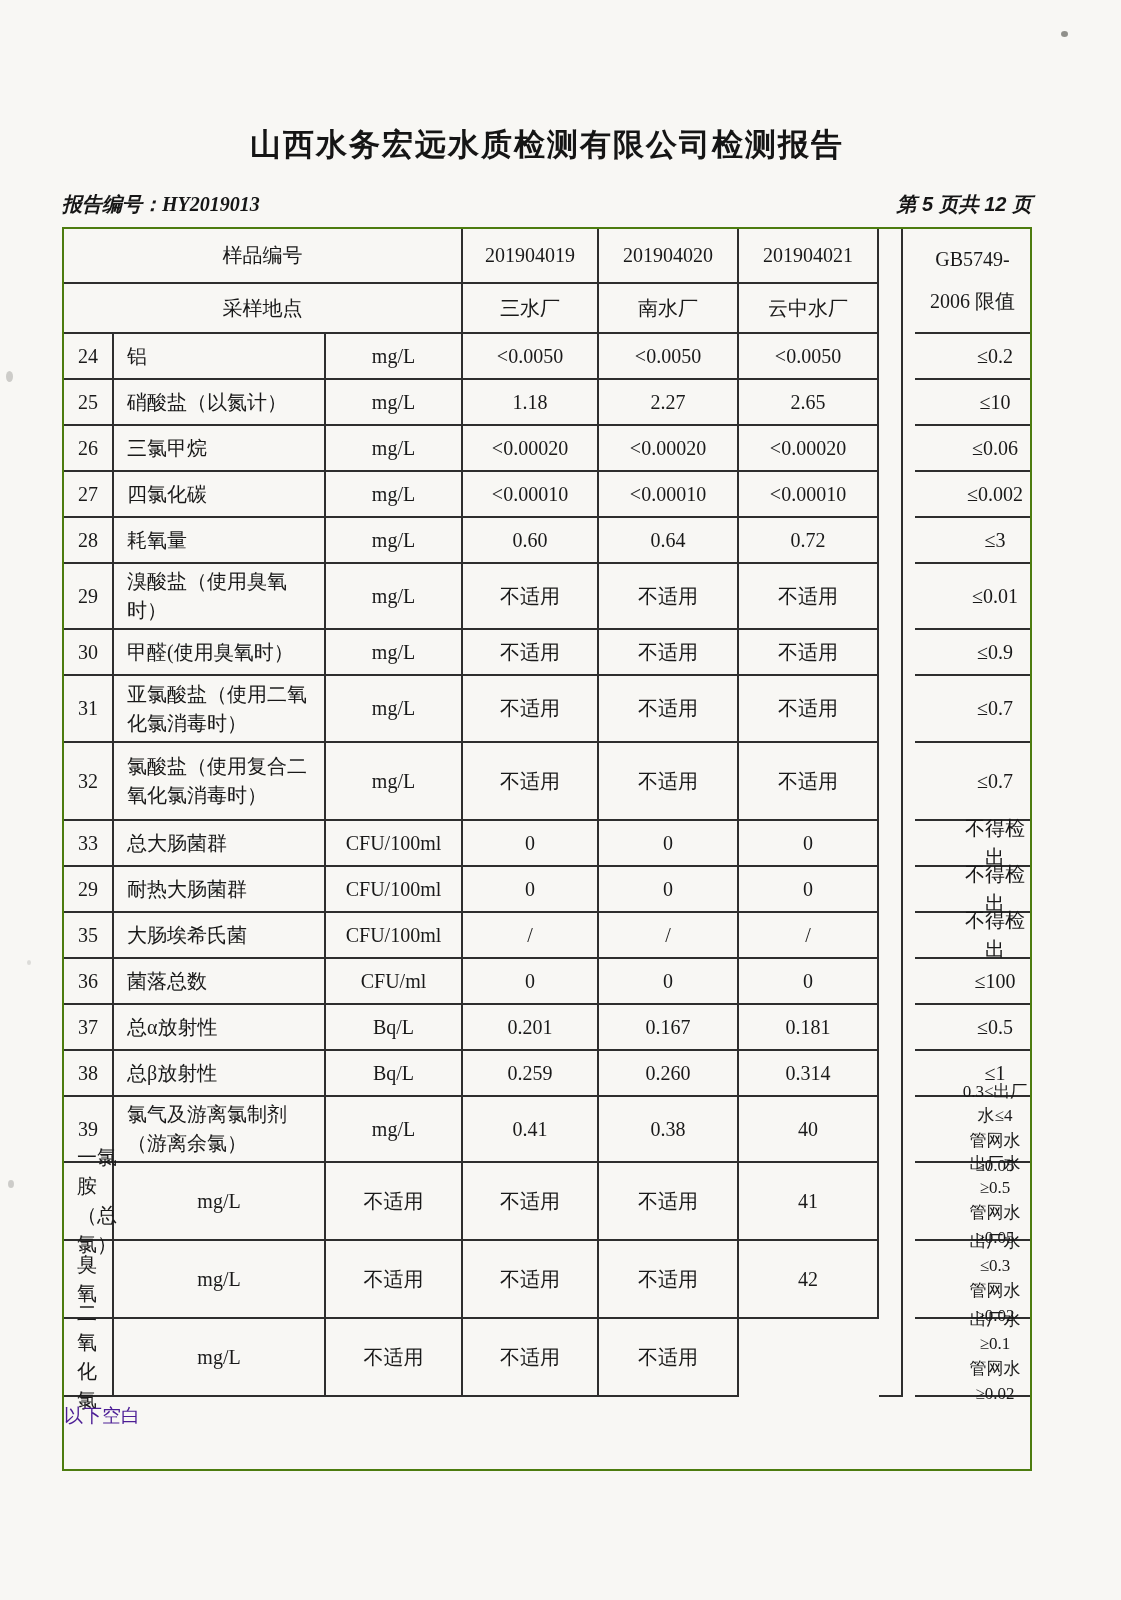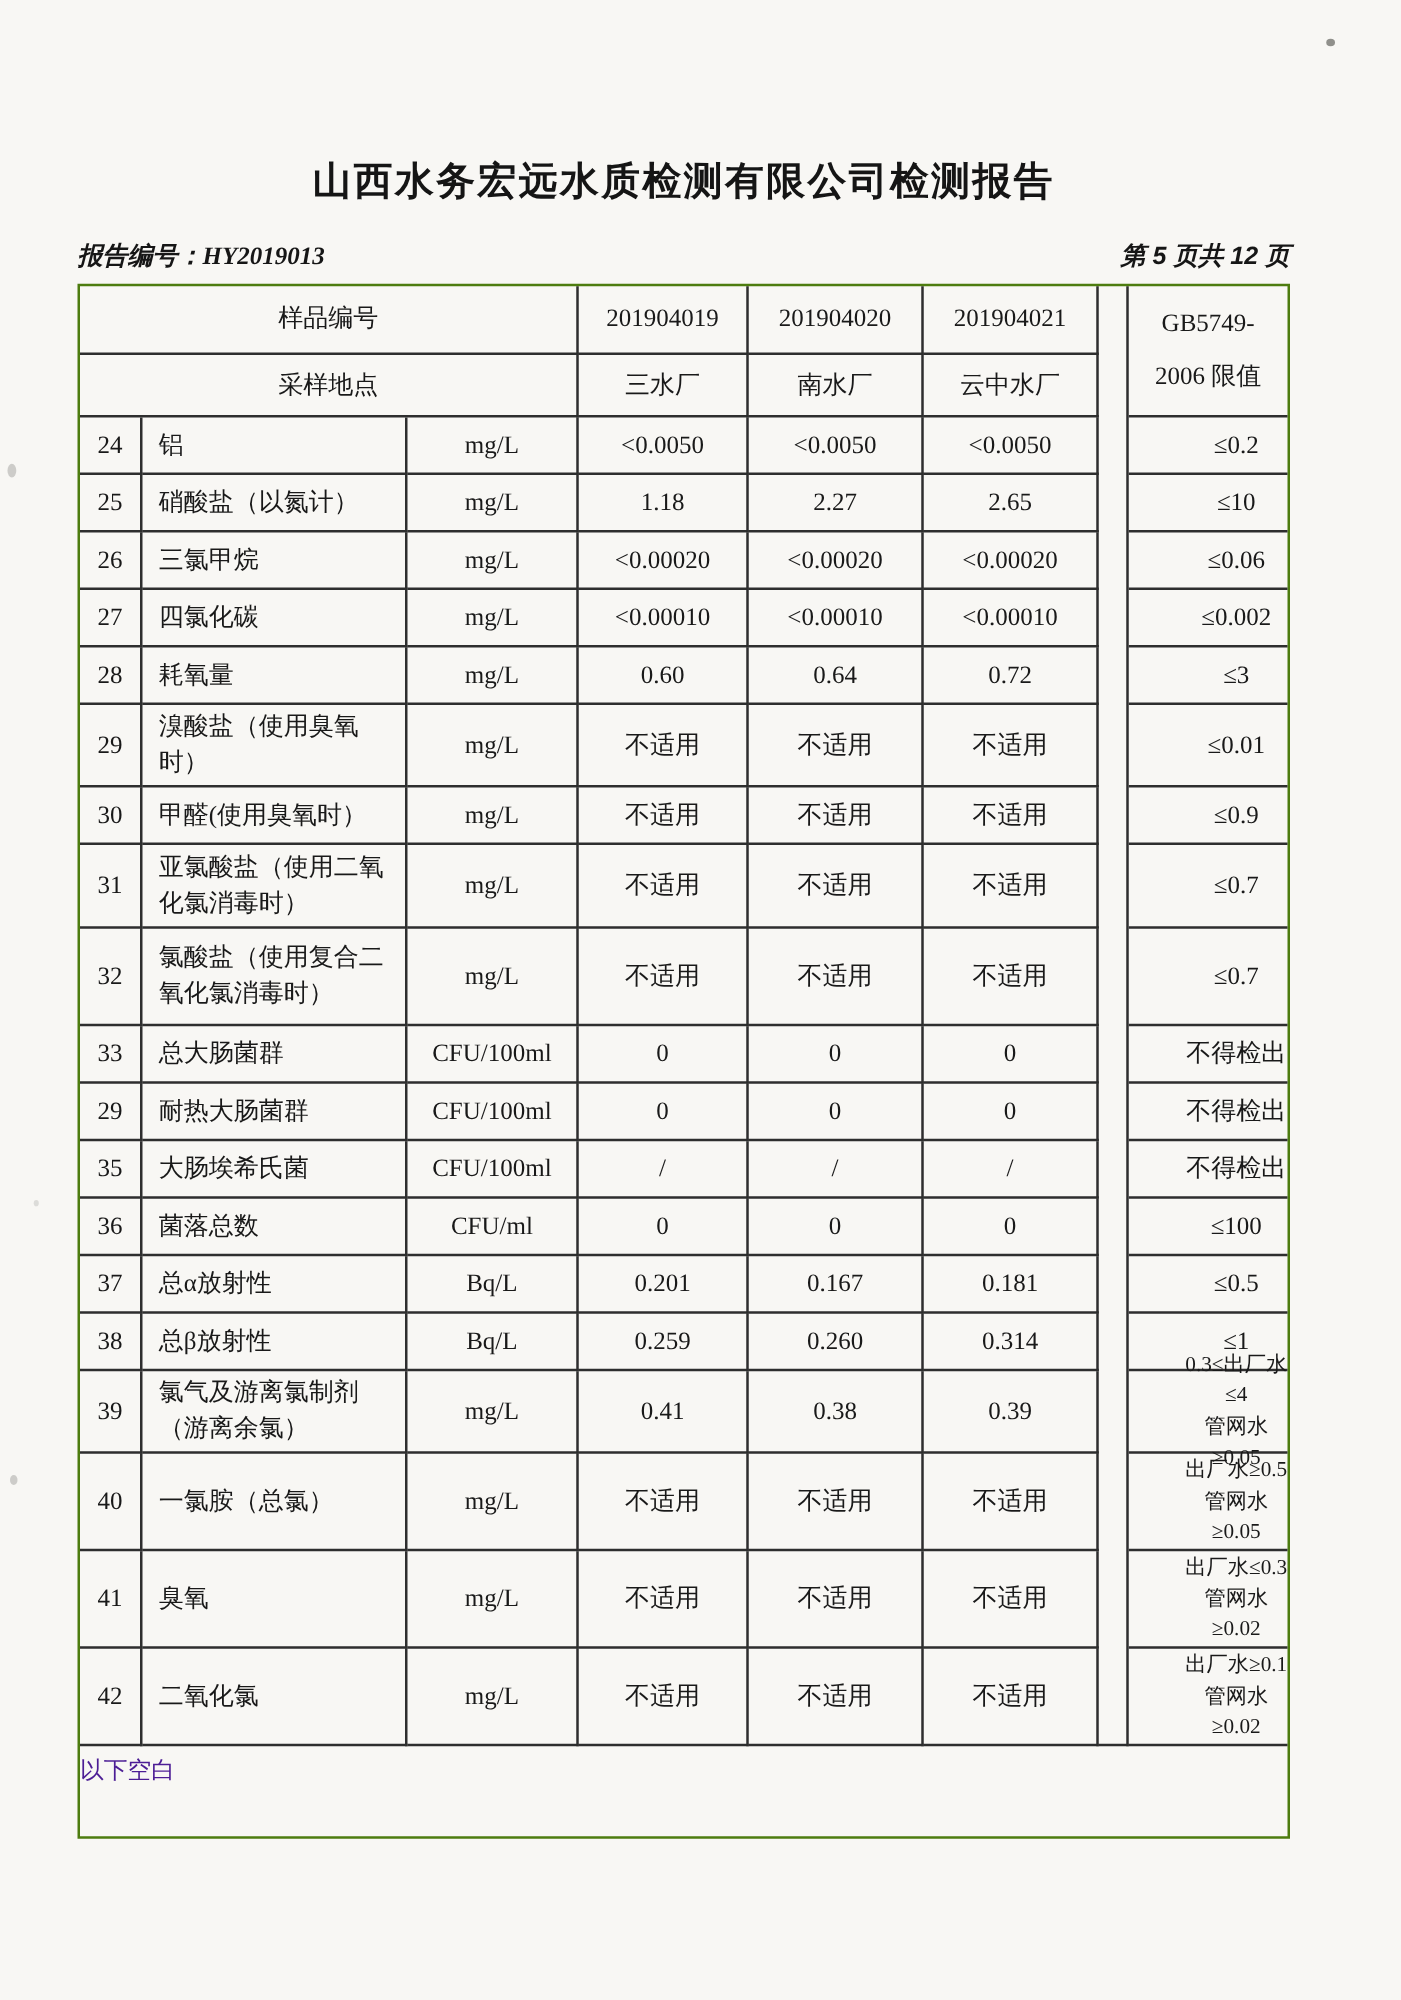--- a/index.html
+++ b/index.html
@@ -58,21 +58,21 @@
     box-sizing:border-box;
     border-right:2px solid #2e2e2e;
     border-bottom:2px solid #2e2e2e;
     display:flex;align-items:center;justify-content:center;
     font-size:20px;line-height:1.45;
     text-align:center;
     color:#191919;
   }
   .span3{grid-column:span 3;}
   .name{justify-content:flex-start;text-align:left;padding:2px 8px 2px 13px;}
-  .limit-grid .c{border-right:none;}
+  .limit-grid .c{border-right:none;margin-left:12px;}
   .lim-hdr{flex-direction:column;justify-content:space-evenly;padding:4px 0;}
   .lim.two{flex-direction:column;font-size:17px;line-height:1.45;}
   .lim{flex-direction:column;padding-left:45px;}
   .tbl-footer{
     height:72px;box-sizing:border-box;
     padding:6px 0 0 0;
     font-size:19px;color:#4c1d95;
   }
   
   .speck{position:absolute;background:#a9a9a6;border-radius:50%;opacity:.55;}
@@ -198,21 +198,20 @@
           <div class="c name">总β放射性</div>
           <div class="c">Bq/L</div>
           <div class="c">0.259</div>
           <div class="c">0.260</div>
           <div class="c">0.314</div>
           <div class="c">39</div>
           <div class="c name">氯气及游离氯制剂（游离余氯）</div>
           <div class="c">mg/L</div>
           <div class="c">0.41</div>
           <div class="c">0.38</div>
-          <div class="c">0.39</div>
           <div class="c">40</div>
           <div class="c name">一氯胺（总氯）</div>
           <div class="c">mg/L</div>
           <div class="c">不适用</div>
           <div class="c">不适用</div>
           <div class="c">不适用</div>
           <div class="c">41</div>
           <div class="c name">臭氧</div>
           <div class="c">mg/L</div>
           <div class="c">不适用</div>

